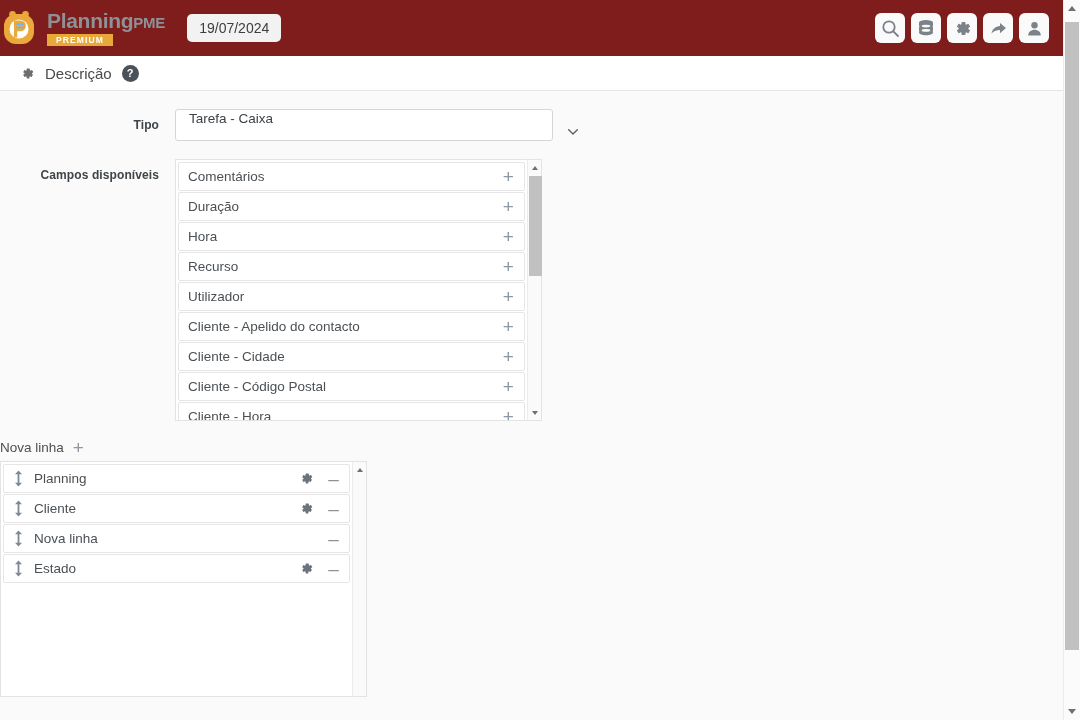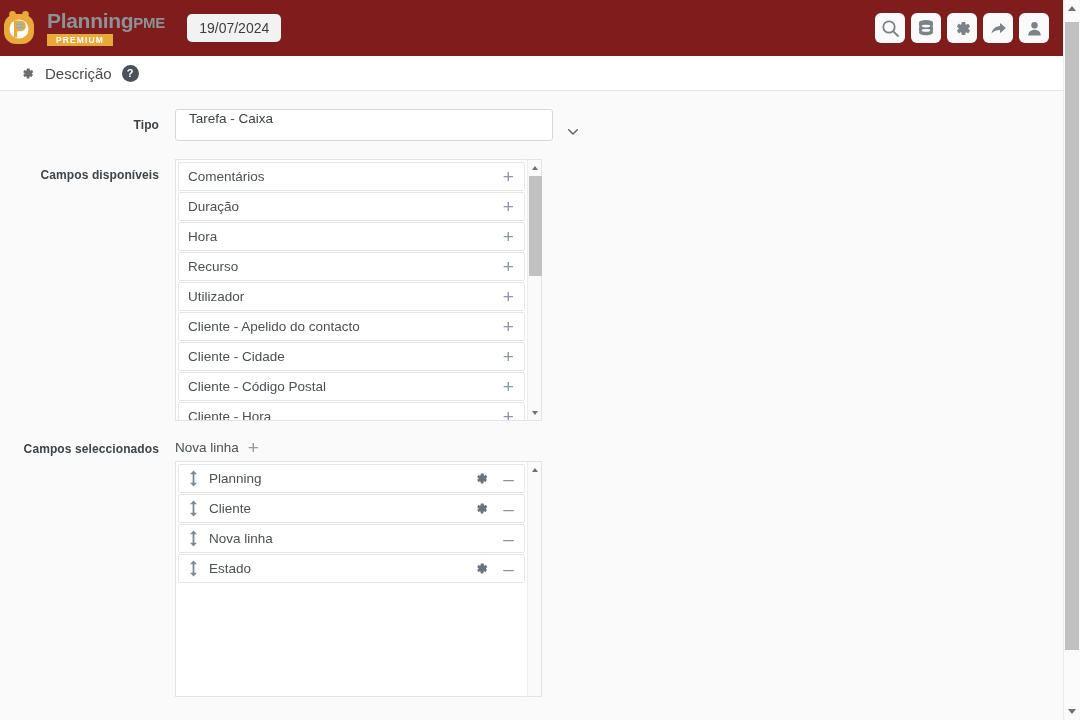--- a/index.html
+++ b/index.html
@@ -377,21 +377,20 @@
                   <span class="isb-tri-down"></span>
                 </div>
             </div>
           </div>
         </div>
       </div>
 
       <div class="gap-12"></div>
 
       <div class="form-row">
-        <div class="form-label">Campos seleccionados</div>
         <div class="form-field">
 
           <div class="newline-row">
             <span class="newline-label">Nova linha</span>
             <span class="newline-plus">+</span>
           </div>
 
           <div class="panel-wrap">
             <div class="panel-list selected" id="selected-list">
                 <div class="list-row">

